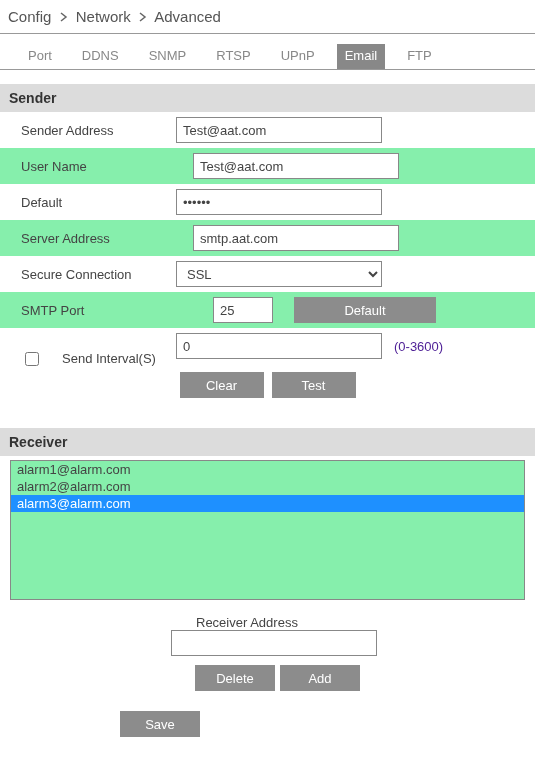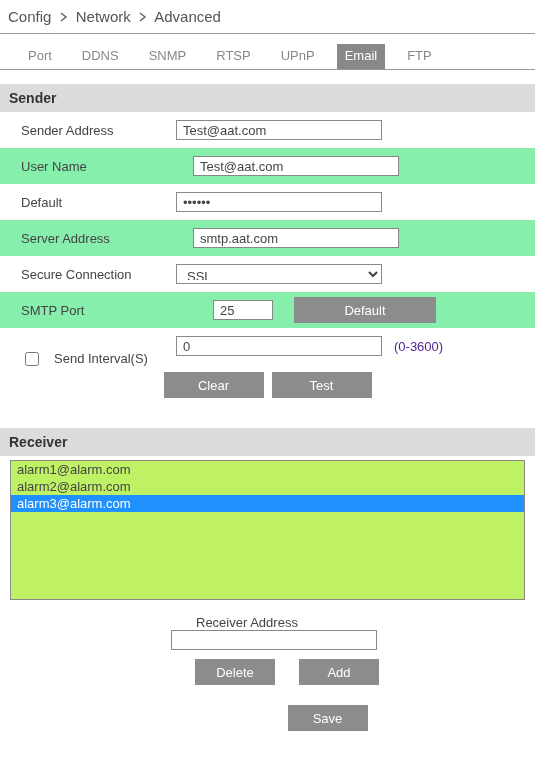--- a/index.html
+++ b/index.html
@@ -65,37 +65,37 @@
       width: 155px;
       flex-shrink: 0;
       font-size: 13px;
       color: #444;
     }
     .form-row .checkbox-label {
       display: flex;
       align-items: center;
       width: 155px;
       flex-shrink: 0;
-      gap: 12px;
+      gap: 20px;
       margin-top: 25px;
     }
     .form-row .checkbox-label input[type=checkbox]{
       width: 14px;
       height: 14px;
       accent-color: #888;
     }
     input[type=text], input[type=password], select {
       border: 1px solid #888;
       padding: 3px 6px;
       font-family: inherit;
       font-size: 13px;
       color: #444;
       background: #fff;
       box-sizing: border-box;
-      height: 20px;
+      height: 26px;
     }
     .field-wide { width: 206px; }
     .field-port { width: 60px; margin-left: 20px; }
     select { width: 206px; }
     .hint {
       margin-left: 12px;
       color: #4c1d95;
       font-size: 13px;
     }
     .btn {
@@ -111,28 +111,28 @@
       justify-content: center;
     }
     .btn-default-port { width: 142px; margin-left: 4px;}
     .btn-pair {
       display: flex;
       justify-content: center;
       gap: 8px;
       margin-top: 8px;
       margin-bottom: 8px;
     }
-    .btn-pair .btn { width: 100px; }
+    .btn-pair .btn { width: 84px; }
     
     .list-box {
       border: 1px solid #888;
       margin: 4px 10px 10px 10px;
       height: 138px;
       overflow: auto;
-      background: #bef264;
+      background: #86efac;
       font-size: 13px;
     }
     .list-box .list-item {
       padding: 1px 6px;
       cursor: pointer;
       white-space: nowrap;
     }
     .list-box .list-item.selected {
       background: #1e90ff;
       color: #fff;
@@ -140,28 +140,27 @@
     .receiver-row {
       display: flex;
       align-items: center;
       padding: 5px 8px 5px 20px;
       flex-direction: column;
     }
     .receiver-row .label { width: 155px; }
     .receiver-btns {
       display: flex;
       justify-content: flex-start;
-      gap: 24px;
+      gap: 5px;
       margin-left: 195px;
       margin-top: 4px;
     }
     .receiver-btns .btn { width: 80px; }
     .save-row {
       display: flex;
-      justify-content: center;
       margin-top: 20px;
       margin-bottom: 12px;
       padding-left: 120px;
     }
     .save-row .btn { width: 80px; }
     svg.caret { width: 8px; height: 10px; }
   </style>
 </head>
 <body>
 

